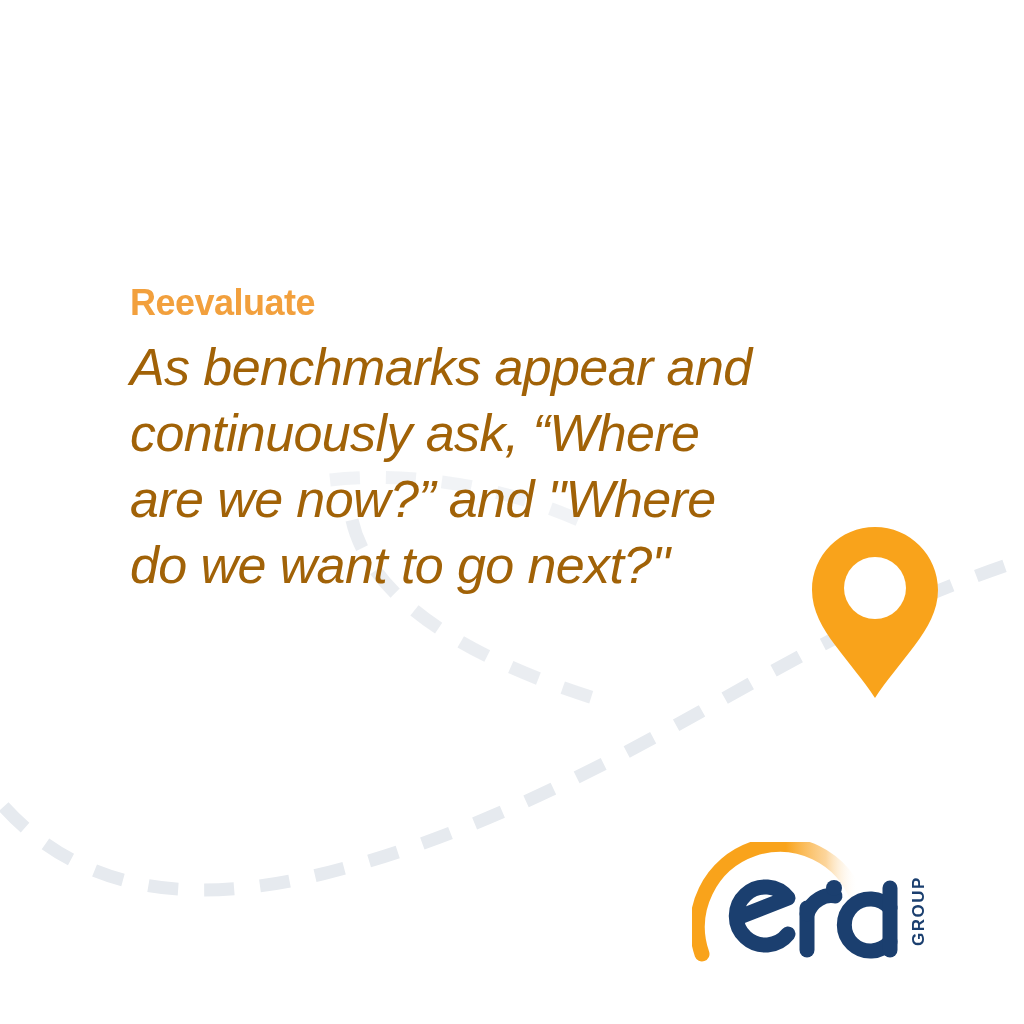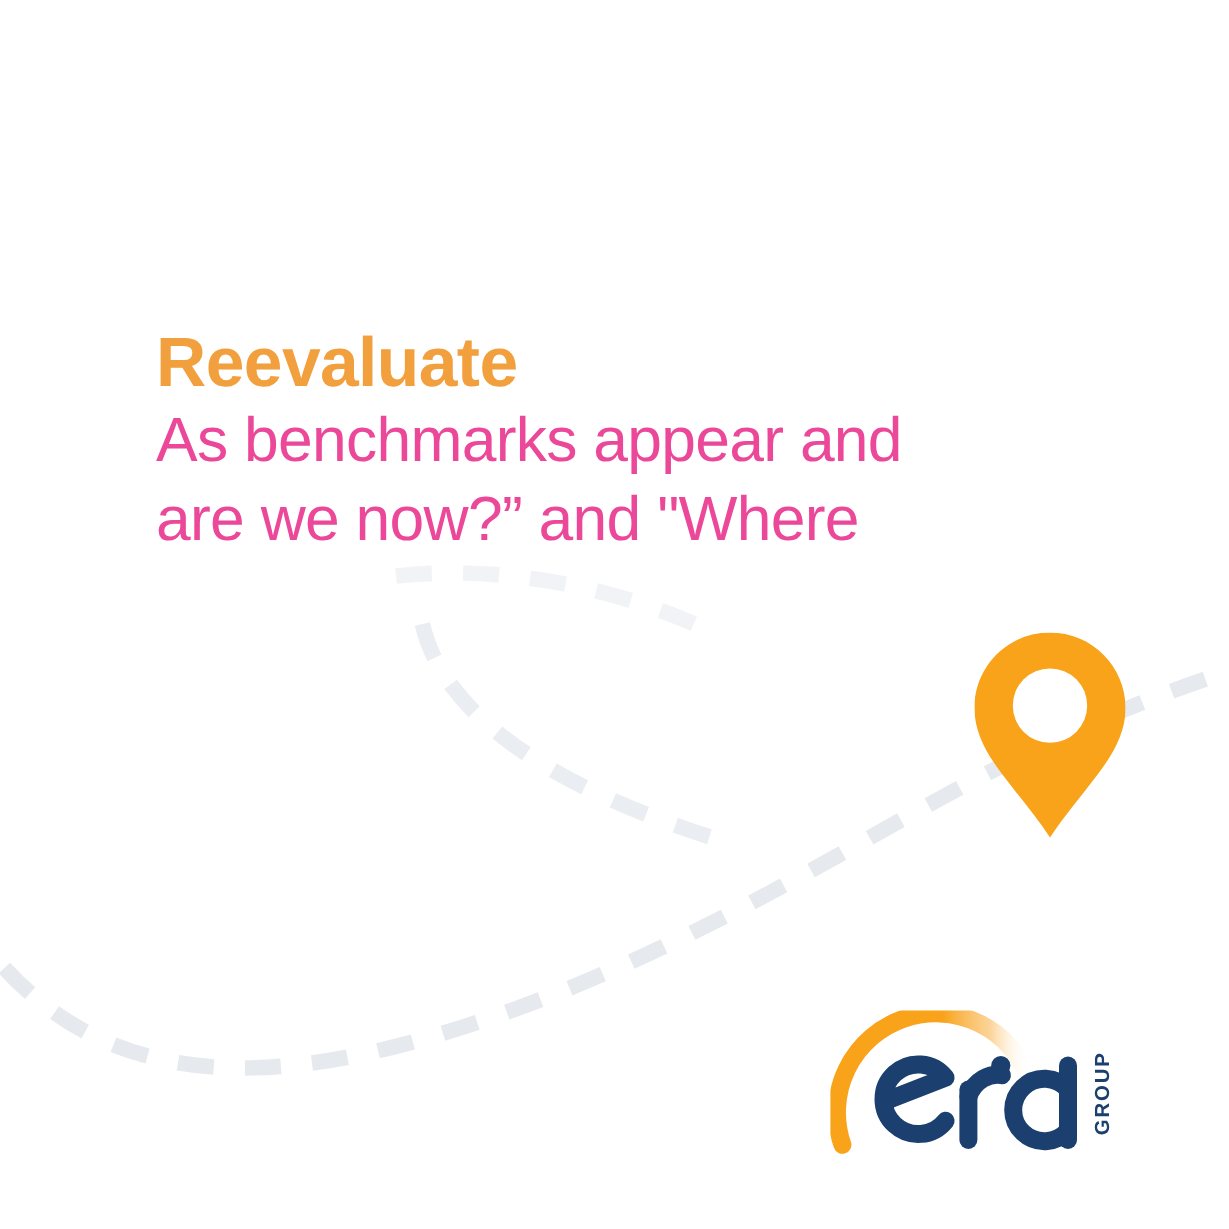--- a/index.html
+++ b/index.html
@@ -30,39 +30,40 @@
   }
 
   
   #text-block {
     position: absolute;
     left: 130px;
     top: 272px;
     width: 720px;
   }
   #heading {
-    font-size: 58px;
+    font-size: 36px;
     font-weight: bold;
     line-height: 62px;
     letter-spacing: -0.5px;
     color: #F2A03D;
     margin: 0;
     white-space: pre;
   }
   #body-copy {
     margin: 0;
     padding: 0;
     list-style: none;
   }
   #body-copy li {
     font-size: 52px;
     line-height: 66px;
     letter-spacing: -0.6px;
-    color: #ec4899;
+    color: #a16207;
     white-space: pre;
+    font-style: italic;
   }
 
   
   #map-pin {
     position: absolute;
     left: 812px;
     top: 527px;
     width: 126px;
     height: 172px;
   }
@@ -89,21 +90,23 @@
     <path d="M 352 520
              C 370 600, 470 660, 600 700" fill="none" stroke="#E6EAEF" stroke-width="13" stroke-linecap="butt" stroke-dasharray="30 26" opacity="0.85"></path>
     <path d="M 330 480
              C 420 470, 520 490, 600 530" fill="none" stroke="#E6EAEF" stroke-width="13" stroke-linecap="butt" stroke-dasharray="30 26" opacity="0.55"></path>
   </svg>
 
   <div id="text-block">
     <div id="heading">Reevaluate</div>
     <ul id="body-copy">
       <li>As benchmarks appear and</li>
+      <li>continuously ask, “Where</li>
       <li>are we now?” and "Where</li>
+      <li>do we want to go next?"</li>
     </ul>
   </div>
 
   <svg id="map-pin" viewBox="0 0 126 172" aria-hidden="true">
     <path d="M63 0
              C28.2 0 0 28.2 0 63
              C0 83.5 10.5 101.5 23 118
              C36.5 136 52 154 63 171
              C74 154 89.5 136 103 118
              C115.5 101.5 126 83.5 126 63

